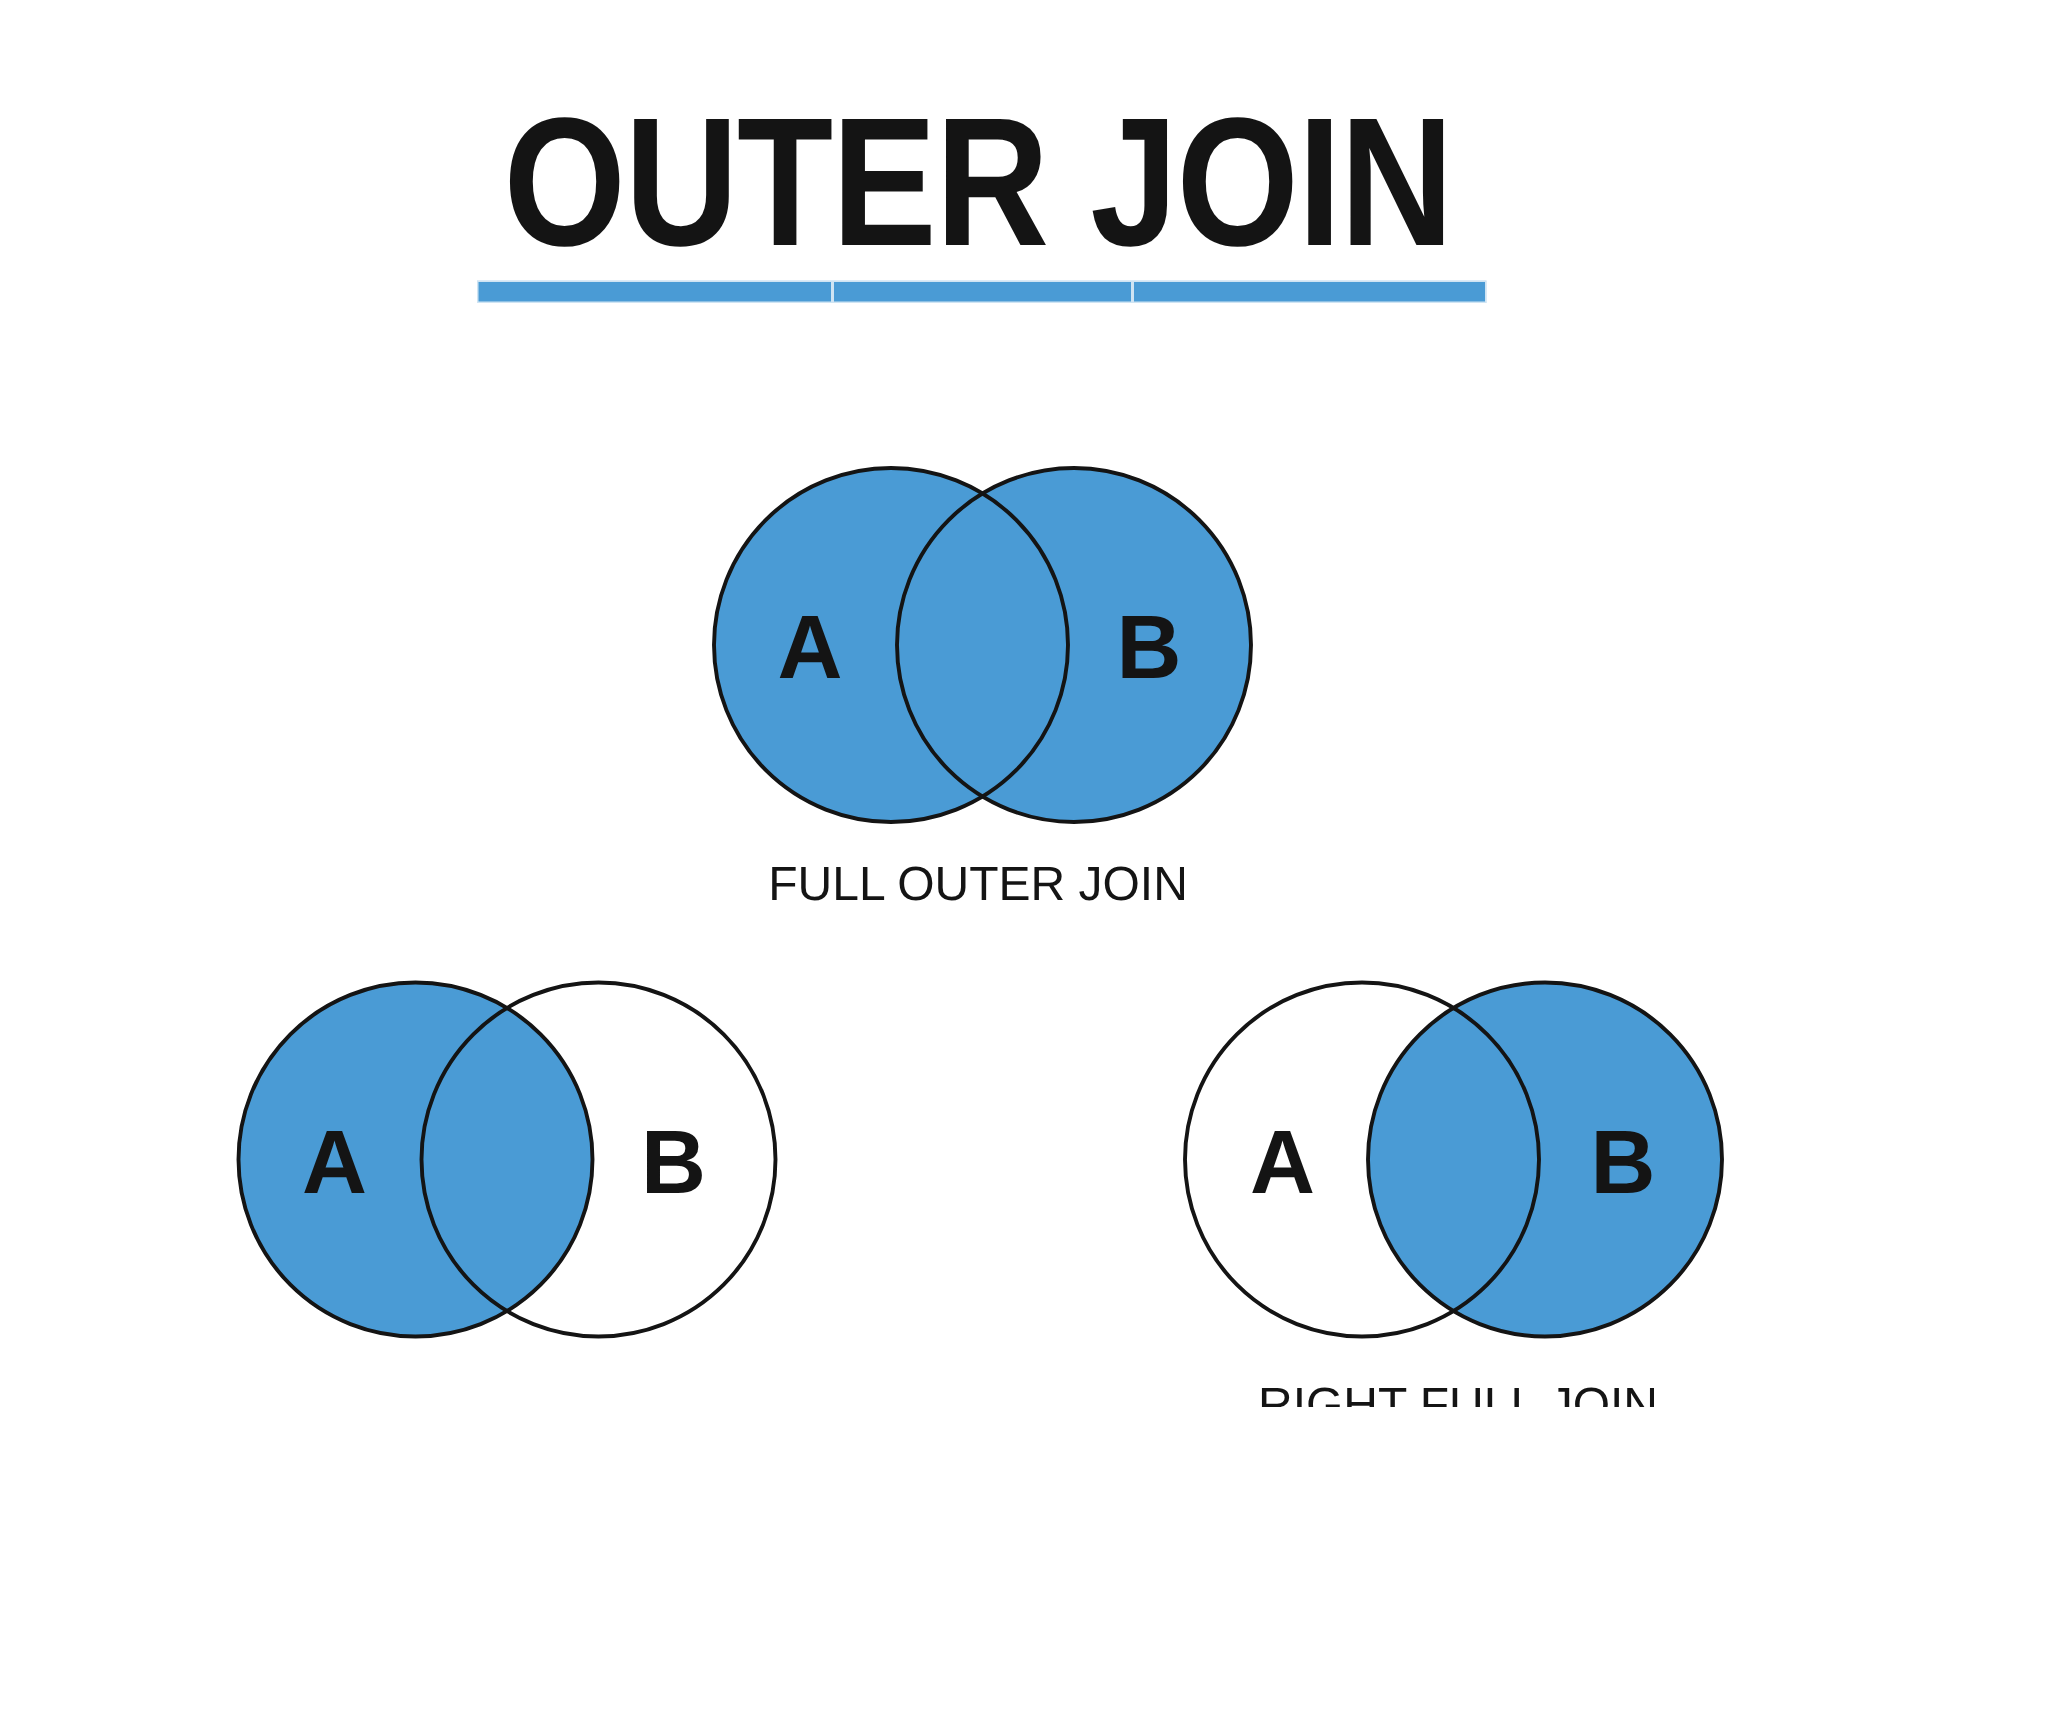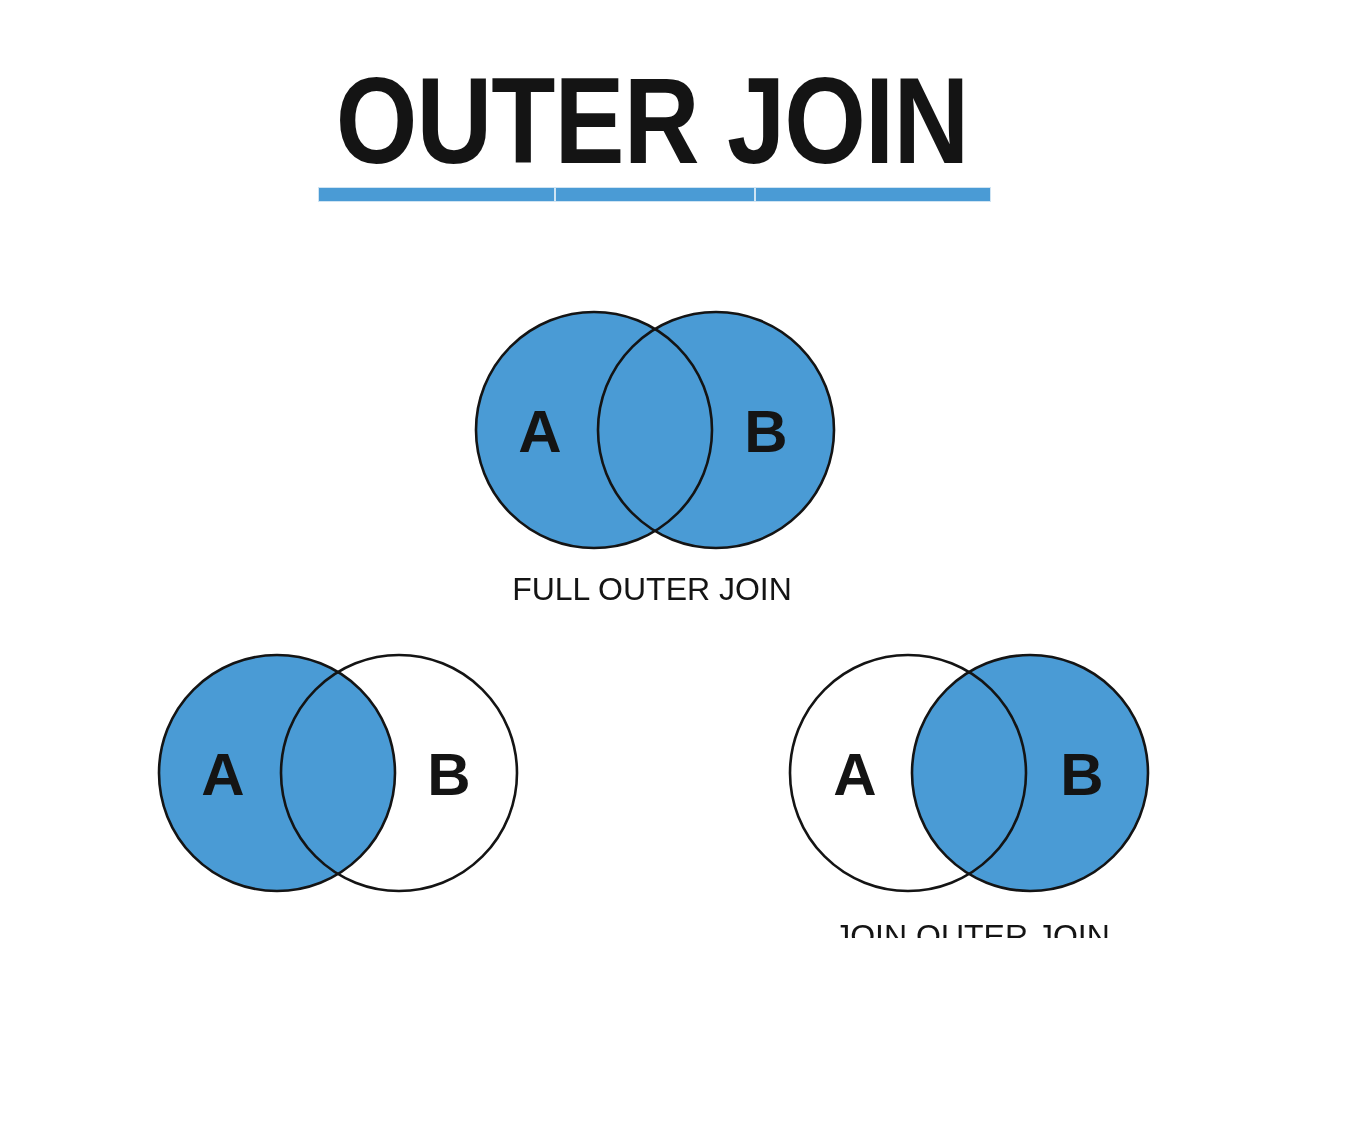--- a/index.html
+++ b/index.html
@@ -113,15 +113,15 @@
   </svg>
 
   <svg class="venn venn-right" viewBox="0 0 380 244">
     <circle class="fill-white" cx="120" cy="122" r="118"></circle>
     <circle class="fill-accent" cx="242" cy="122" r="118"></circle>
     <circle class="ring" cx="120" cy="122" r="118"></circle>
     <circle class="ring" cx="242" cy="122" r="118"></circle>
     <text class="set-label" x="67" y="144">A</text>
     <text class="set-label" x="294" y="144">B</text>
   </svg>
-  <div class="caption caption-right">JOIN OUTER JOIN</div>
+  <div class="caption caption-right">RIGHT FULL JOIN</div>
 
 </div>
 
 </body></html>

